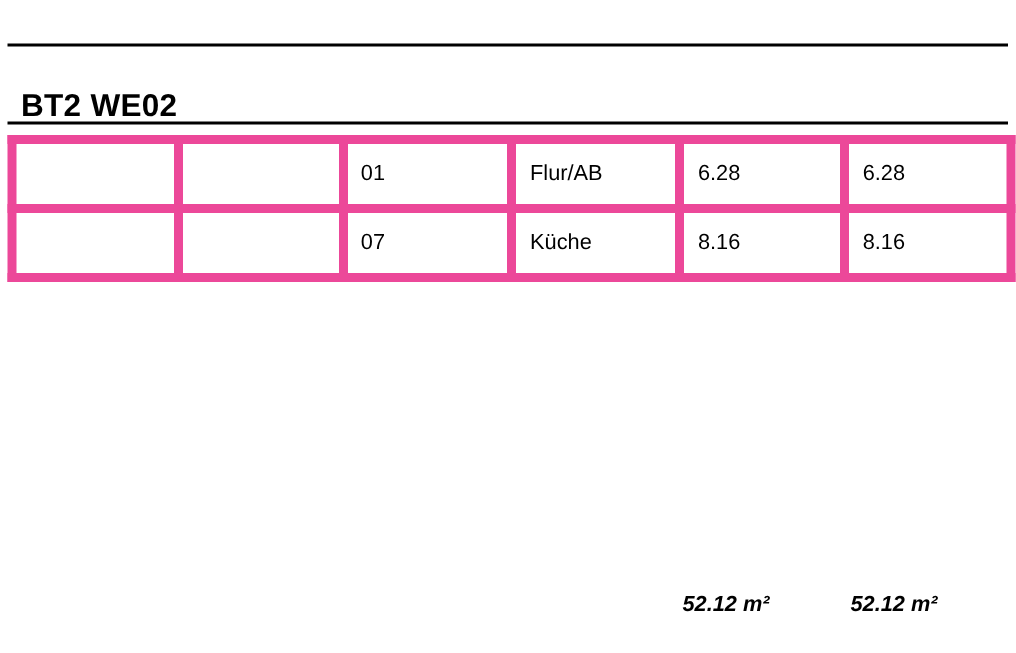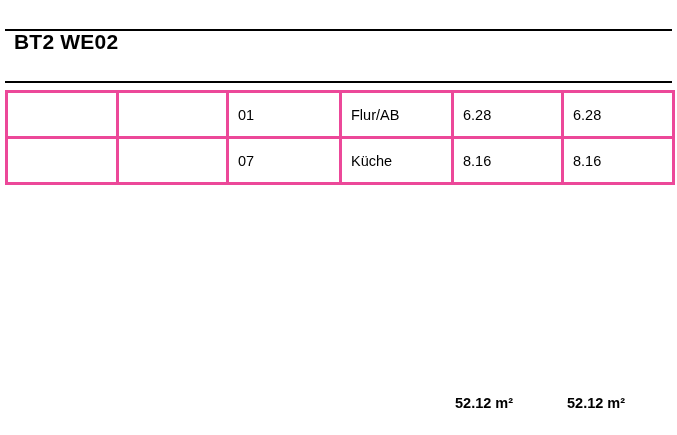--- a/index.html
+++ b/index.html
@@ -28,40 +28,40 @@
   .title-band {
     position: absolute;
     left: 5px;
     top: 29px;
     width: 667px;
     height: 54px;
     border-top: 2px solid #000;
     border-bottom: 2px solid #000;
     box-sizing: border-box;
     display: flex;
-    align-items: flex-start;
+    align-items: flex-end;
   }
   .title-text {
     font-size: 21px;
     font-weight: bold;
     letter-spacing: 0.2px;
     padding-left: 9px;
     line-height: 1;
   }
 
   
   .room-table {
     position: absolute;
     left: 5px;
     top: 90px;
     border-collapse: collapse;
     table-layout: fixed;
   }
   .room-table td {
-    border: 3px solid #ec4899;
+    border: 6px solid #ec4899;
     height: 46px;
     font-size: 14.5px;
     padding: 0 0 0 9px;
     vertical-align: middle;
     box-sizing: border-box;
     background: #ffffff;
   }
   .col-a { width: 111px; }
   .col-b { width: 110px; }
   .col-c { width: 113px; }
@@ -75,20 +75,21 @@
     left: 5px;
     top: 390px;
     width: 667px;
     height: 26px;
   }
   .totals .cell {
     position: absolute;
     top: 0;
     font-size: 14.5px;
     font-weight: bold;
+    font-style: italic;
     line-height: 26px;
     text-align: center;
   }
   .totals .t1 { left: 450px; }
   .totals .t2 { left: 562px; }
 </style>
 </head>
 <body>
 
 <div class="sheet">

